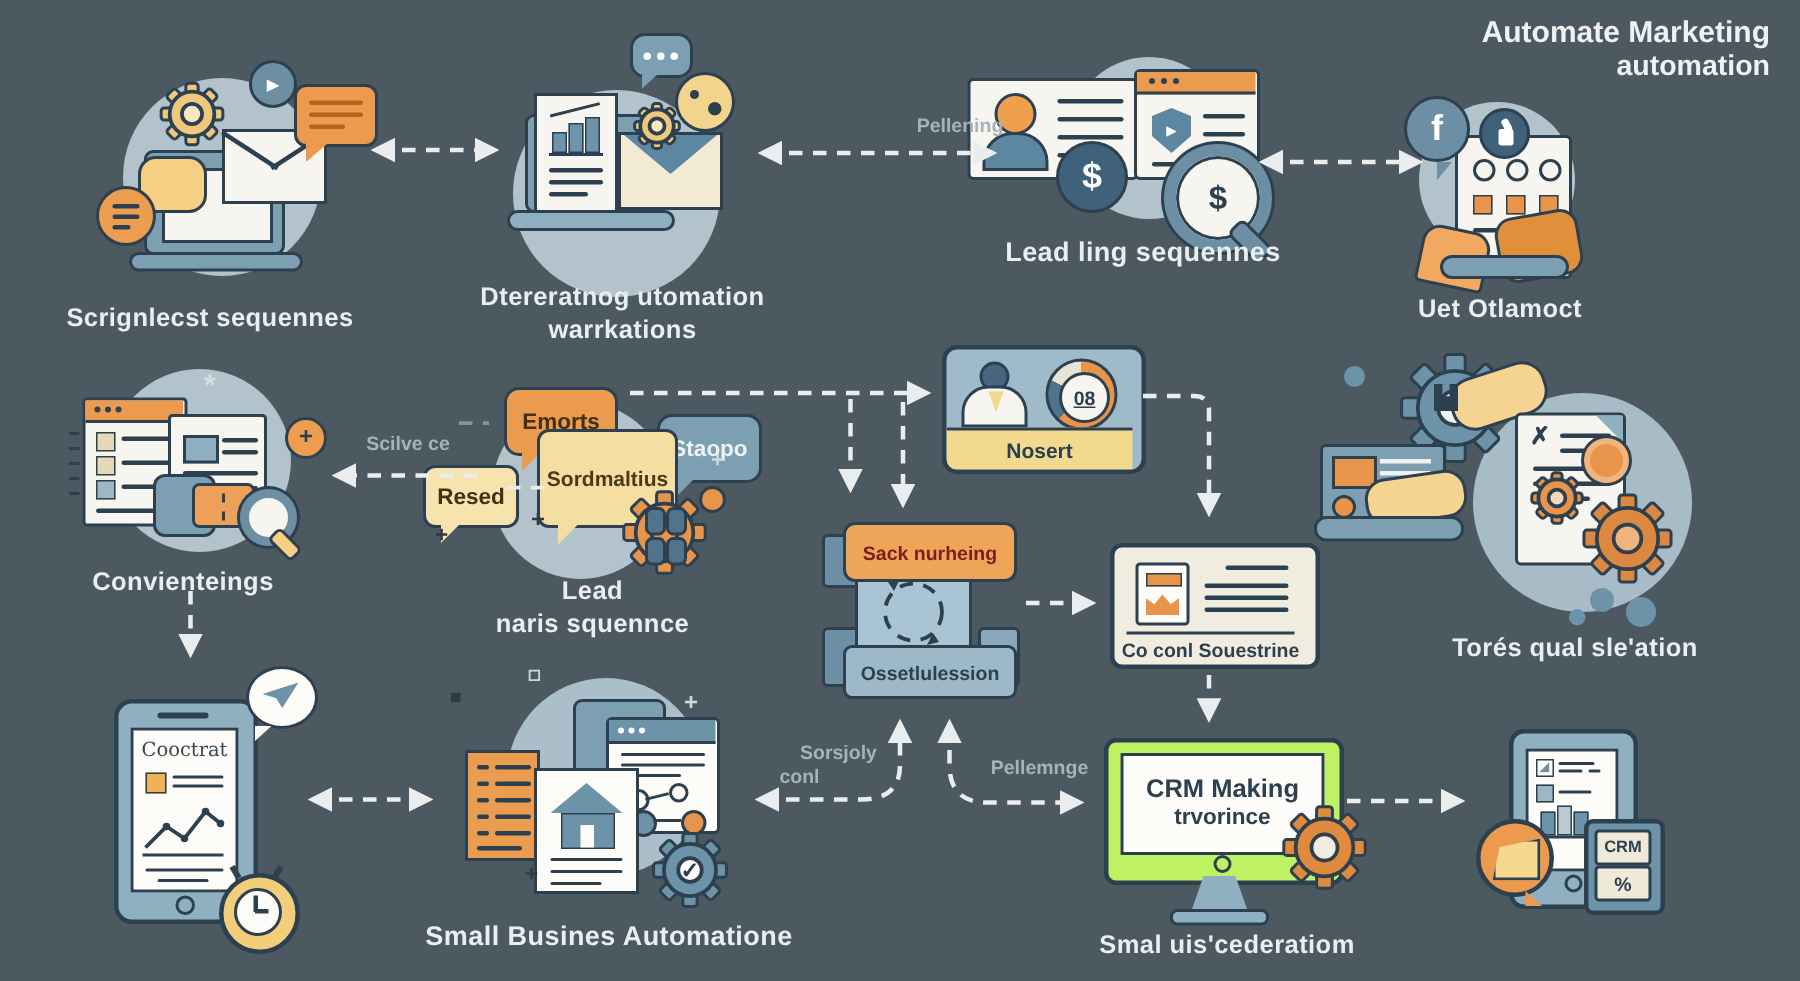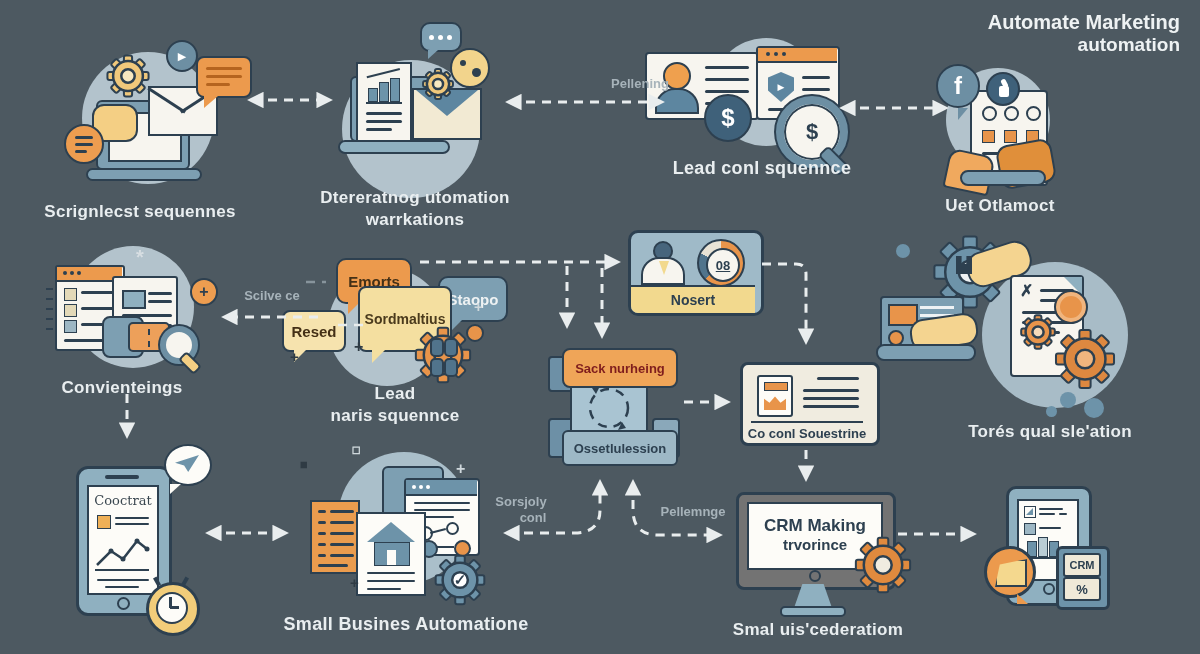--- a/index.html
+++ b/index.html
@@ -142,21 +142,21 @@
       <div class="ln" style="left:44px;top:40px;width:28px;"></div>
       <div class="ln" style="left:10px;top:60px;width:62px;"></div>
     </div>
     <div class="box" style="left:704px;top:94px;width:48px;height:48px;border-radius:50%;background:#3f617a;display:flex;align-items:center;justify-content:center;color:#fff;font-weight:bold;font-size:24px;">
         <span>$</span>
       </div>
     <div class="abs" style="left:776px;top:96px;width:56px;height:56px;border-radius:50%;background:#f7f5ef;border:8px solid #6d8fa3;box-shadow:0 0 0 2px #2d4050, inset 0 0 0 2px #2d4050;display:flex;align-items:center;justify-content:center;color:#2d4050;font-weight:bold;font-size:22px;">
         <span>$</span>
       </div>
     <div class="abs" style="left:826px;top:146px;width:11px;height:26px;background:#6d8fa3;border:2px solid #2d4050;border-radius:5px;transform:rotate(-45deg);"></div>
-    <div class="lbl" style="left:642px;top:158px;width:240px;font-size:18px;">Lead conl squennce</div>
+    <div class="lbl" style="left:642px;top:158px;width:240px;font-size:18px;">Lead ling sequennes</div>
   </div>
 
   <div class="node">
     <div class="cbg" style="left:946px;top:68px;width:104px;height:104px;"></div>
     <div class="box" style="left:970px;top:90px;width:78px;height:96px;border-radius:4px;background:#f7f5ef;">
       <div class="dot" style="left:10px;top:14px;width:11px;height:11px;border:2px solid #2d4050;"></div>
       <div class="dot" style="left:32px;top:14px;width:11px;height:11px;border:2px solid #2d4050;"></div>
       <div class="dot" style="left:54px;top:14px;width:11px;height:11px;border:2px solid #2d4050;"></div>
       <div class="abs" style="left:10px;top:38px;width:11px;height:11px;background:#e8944a;border:1.5px solid #2d4050;"></div>
       <div class="abs" style="left:32px;top:38px;width:11px;height:11px;background:#e8944a;border:1.5px solid #2d4050;"></div>
@@ -460,21 +460,21 @@
       </div>
     <div class="abs" style="left:432px;top:552px;width:56px;height:56px;display:flex;align-items:center;justify-content:center;color:#2d4050;font-weight:bold;font-size:15px;z-index:2;">✓</div>
     <div class="deco" style="left:352px;top:442px;color:#cfd8dc;font-size:13px;transform:rotate(45deg);">◇</div>
     <div class="deco" style="left:300px;top:458px;color:#2f3b44;font-size:11px;transform:rotate(45deg);">◆</div>
     <div class="deco" style="left:456px;top:460px;color:#cfd8dc;font-size:16px;">+</div>
     <div class="deco" style="left:350px;top:574px;color:#2f3b44;font-size:15px;">+</div>
     <div class="lbl" style="left:266px;top:614px;width:280px;font-size:18px;">Small Busines Automatione</div>
   </div>
 
   <div class="node">
-    <div class="abs" style="left:736px;top:492px;width:154px;height:92px;background:#737373;border:3px solid #2d4050;border-radius:8px;">
+    <div class="abs" style="left:736px;top:492px;width:154px;height:92px;background:#bef264;border:3px solid #2d4050;border-radius:8px;">
       <div class="abs" style="left:8px;top:7px;width:132px;height:64px;background:#fdfcf8;border:2px solid #2d4050;text-align:center;">
         <div style="margin-top:12px;color:#2d4050;font-weight:bold;font-size:17px;">CRM Making</div>
         <div style="color:#2d4050;font-weight:bold;font-size:15px;">trvorince</div>
       </div>
       <div class="dot" style="left:70px;top:75px;width:8px;height:8px;border:2px solid #2d4050;"></div>
     </div>
     <div class="abs" style="left:794px;top:584px;width:38px;height:24px;background:#8fb0c0;clip-path:polygon(22% 0,78% 0,100% 100%,0 100%);"></div>
     <div class="box" style="left:780px;top:606px;width:66px;height:11px;border-radius:5px;background:#8fb0c0;"></div>
     <div class="gear" style="left:852px;top:534px;width:62px;height:62px;z-index:2;">
         <svg width="62" height="62">
@@ -516,21 +516,21 @@
       <div class="tail" style="left:30px;bottom:-9px;border-width:10px 0 0 11px;border-color:transparent transparent transparent #ec9a4d;"></div>
     </div>
     <div class="abs" style="left:1056px;top:546px;width:48px;height:58px;background:#6d93a9;border:3px solid #2d4050;border-radius:6px;">
       <div class="abs" style="left:4px;top:4px;width:34px;height:20px;background:#efe9d8;border:2px solid #2d4050;border-radius:3px;display:flex;align-items:center;justify-content:center;color:#2d4050;font-weight:bold;font-size:11px;">CRM</div>
       <div class="abs" style="left:4px;top:28px;width:34px;height:20px;background:#efe9d8;border:2px solid #2d4050;border-radius:3px;display:flex;align-items:center;justify-content:center;color:#2d4050;font-weight:bold;font-size:13px;">%</div>
     </div>
   </div>
 
   <div class="sublbl" style="left:580px;top:76px;width:120px;">Pellening</div>
   <div class="sublbl" style="left:212px;top:288px;width:120px;">Scilve ce</div>
-  <div class="sublbl" style="left:466px;top:494px;width:110px;">Sorsjoly</div>
+  <div class="sublbl" style="left:504px;top:494px;width:110px;">Sorsjoly</div>
   <div class="sublbl" style="left:478px;top:510px;width:110px;">conl</div>
   <div class="sublbl" style="left:638px;top:504px;width:110px;">Pellemnge</div>
 
   <svg id="arrows" width="1200" height="654">
     <defs>
       <marker id="ah" viewBox="0 0 10 10" refX="7" refY="5" markerWidth="5.5" markerHeight="5.5" orient="auto-start-reverse">
         <path d="M0 0 L10 5 L0 10 z" fill="#e9edee"></path>
       </marker>
     </defs>
     <g fill="none" stroke="#e9edee" stroke-width="3" stroke-dasharray="9 7">

